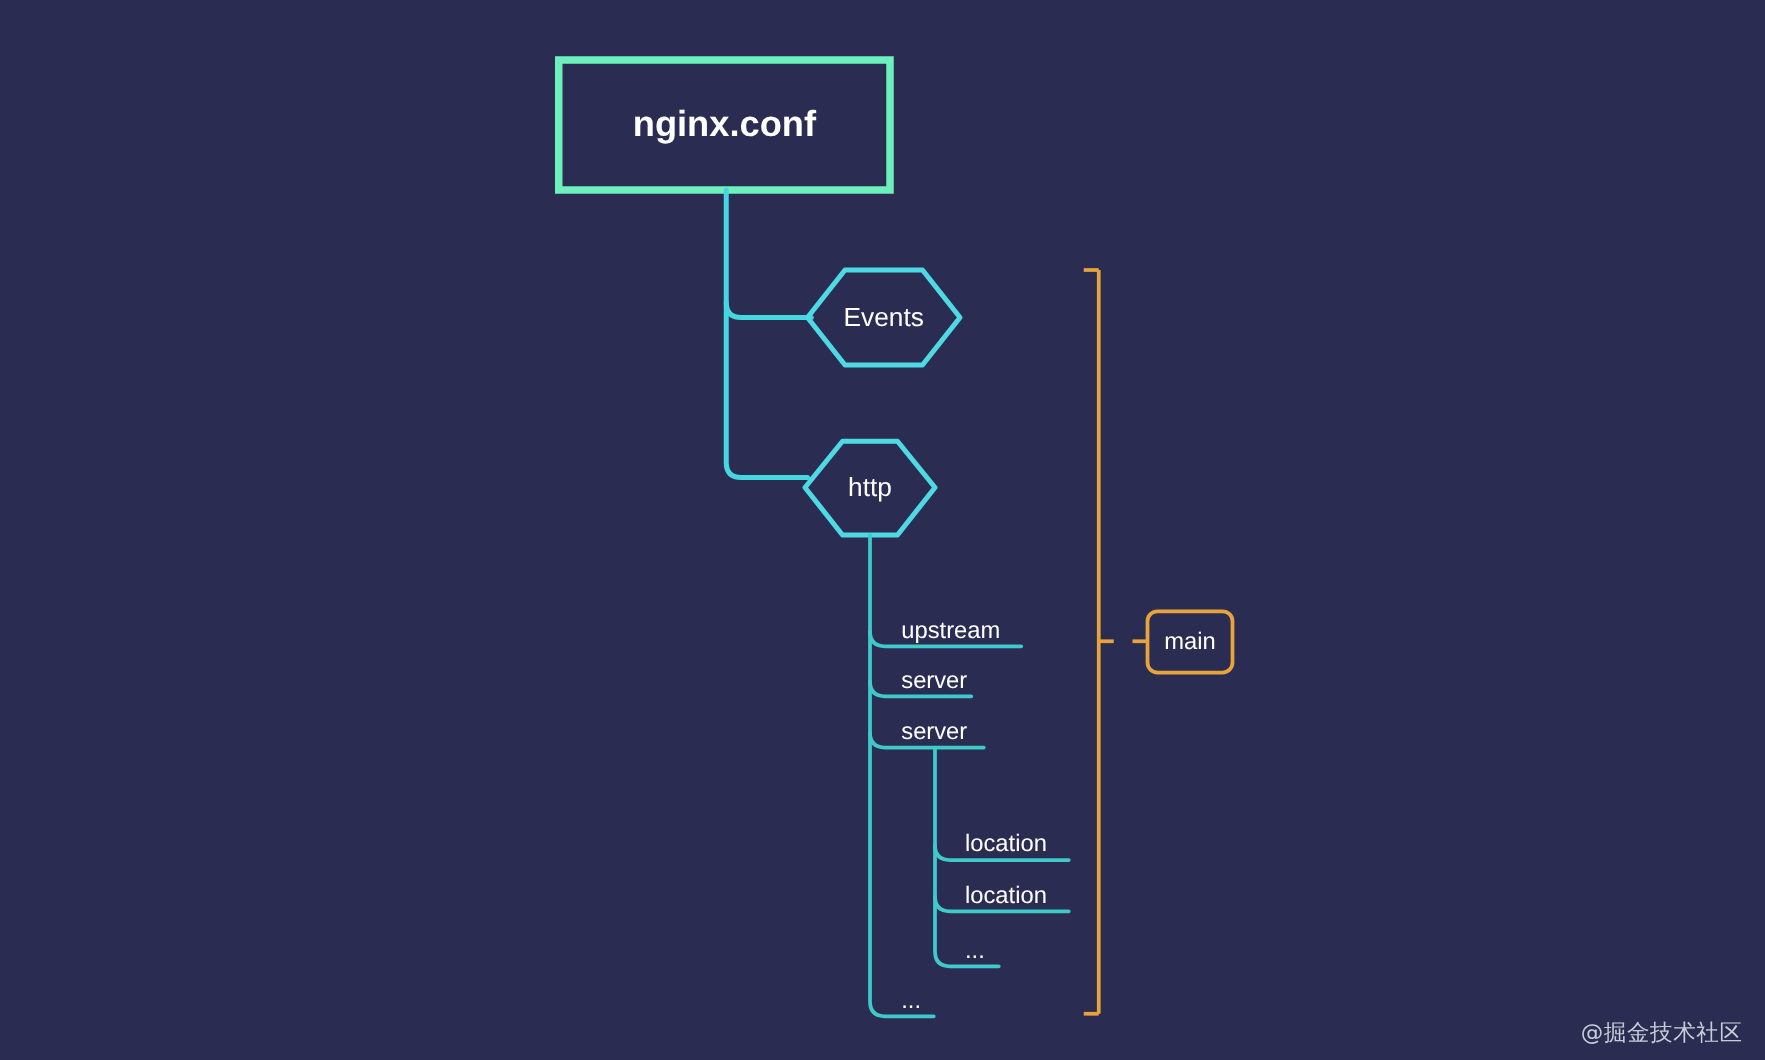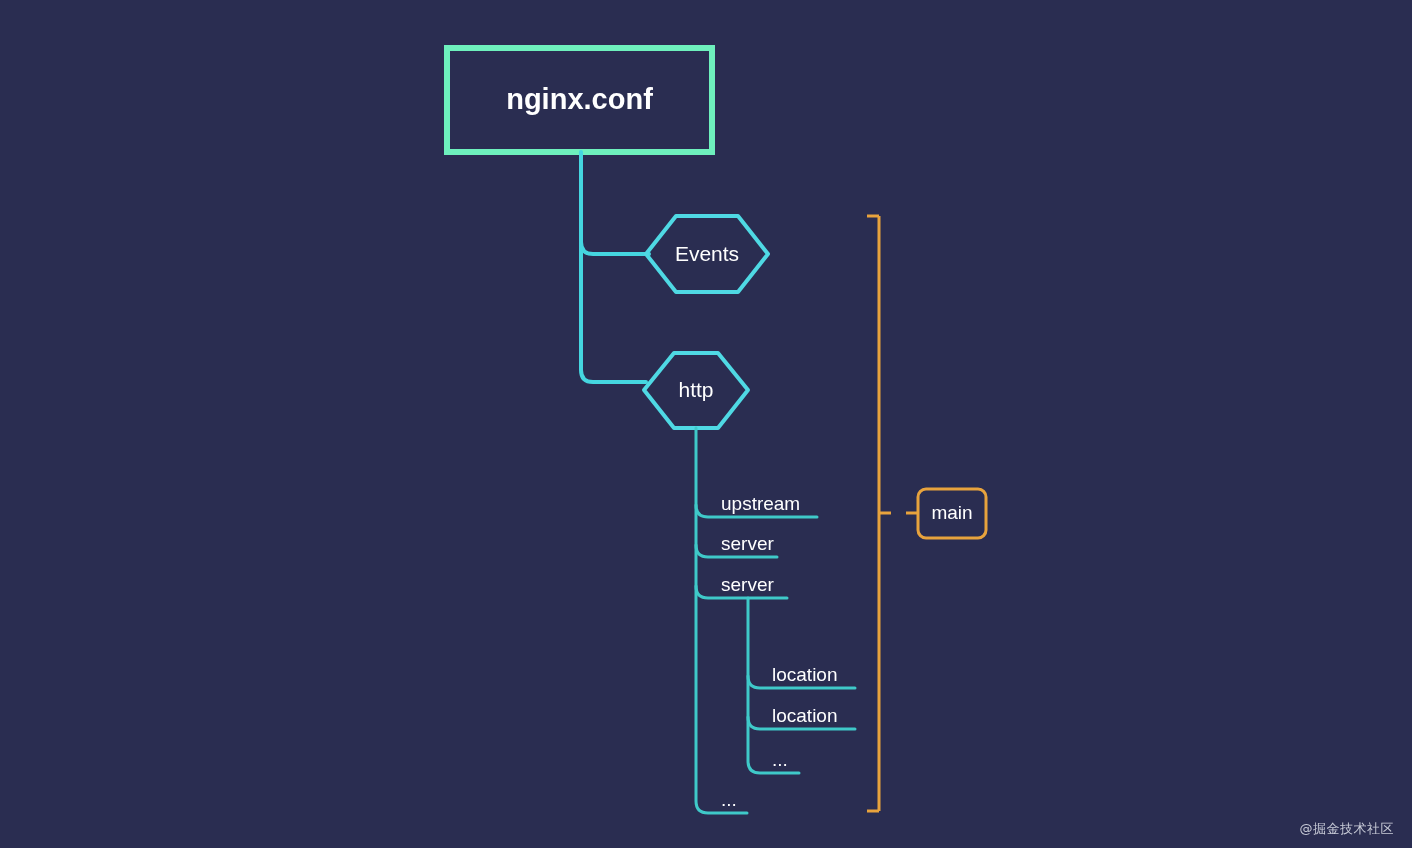--- a/index.html
+++ b/index.html
@@ -44,21 +44,21 @@
     dominant-baseline: alphabetic;
   }
   .group-label {
     font-size: 19px;
   }
   .watermark {
     position: absolute;
     right: 18px;
     bottom: 10px;
     color: #c9ccd8;
-    font-size: 13px;
+    font-size: 18px;
     font-family: "DejaVu Sans", sans-serif;
     letter-spacing: 0.5px;
     user-select: none;
   }
 </style>
 </head>
 <body>
 
 <svg id="diagram-canvas" viewBox="0 0 1412 848" xmlns="http://www.w3.org/2000/svg">
 

